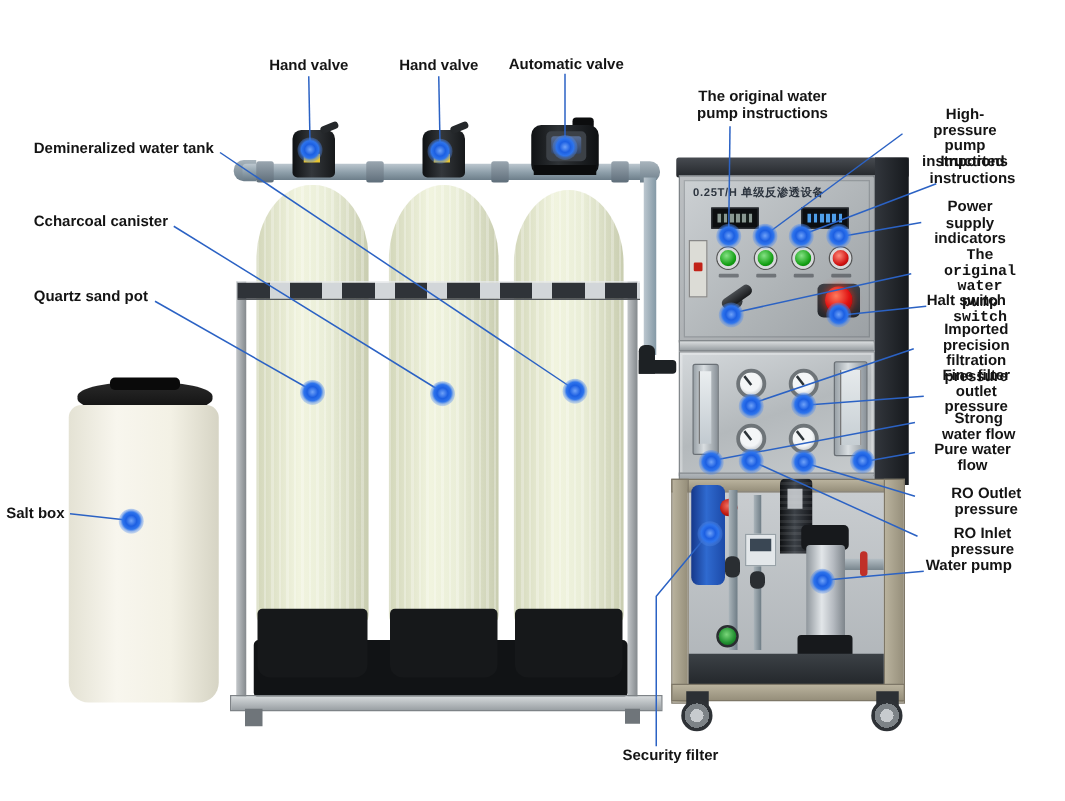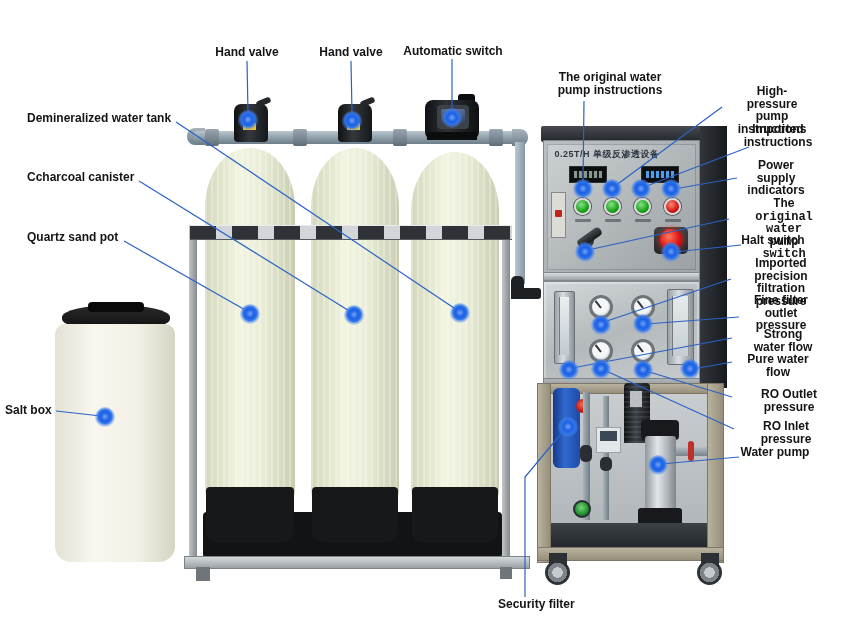--- a/index.html
+++ b/index.html
@@ -221,21 +221,21 @@
   <div class="dot" style="left:643px;top:324px;"></div>
   <div class="dot" style="left:569px;top:370px;"></div>
   <div class="dot" style="left:601px;top:369px;"></div>
   <div class="dot" style="left:643px;top:370px;"></div>
   <div class="dot" style="left:690px;top:369px;"></div>
   <div class="dot" style="left:568px;top:427px;"></div>
   <div class="dot" style="left:658px;top:465px;"></div>
 
   <div class="lbl" style="left:247px;top:46px;">Hand valve</div>
   <div class="lbl" style="left:351px;top:46px;">Hand valve</div>
-  <div class="lbl" style="left:453px;top:45px;">Automatic switch</div>
+  <div class="lbl" style="left:453px;top:45px;">Automatic valve</div>
   <div class="lbl la" style="left:27px;top:112px;">Demineralized water tank</div>
   <div class="lbl la" style="left:27px;top:171px;">Ccharcoal canister</div>
   <div class="lbl la" style="left:27px;top:231px;">Quartz sand pot</div>
   <div class="lbl la" style="left:5px;top:404px;">Salt box</div>
   <div class="lbl la" style="left:498px;top:598px;">Security filter</div>
   <div class="lbl" style="left:610px;top:71px;">The original water
 pump instructions</div>
   <div class="lbl" style="left:772px;top:85px;">High-pressure
 pump instructions</div>
   <div class="lbl" style="left:778px;top:123px;">Imported

